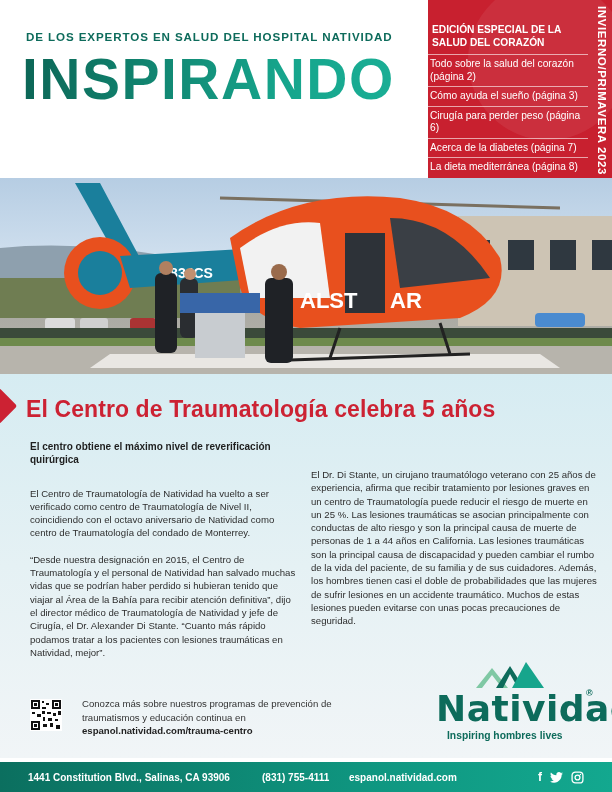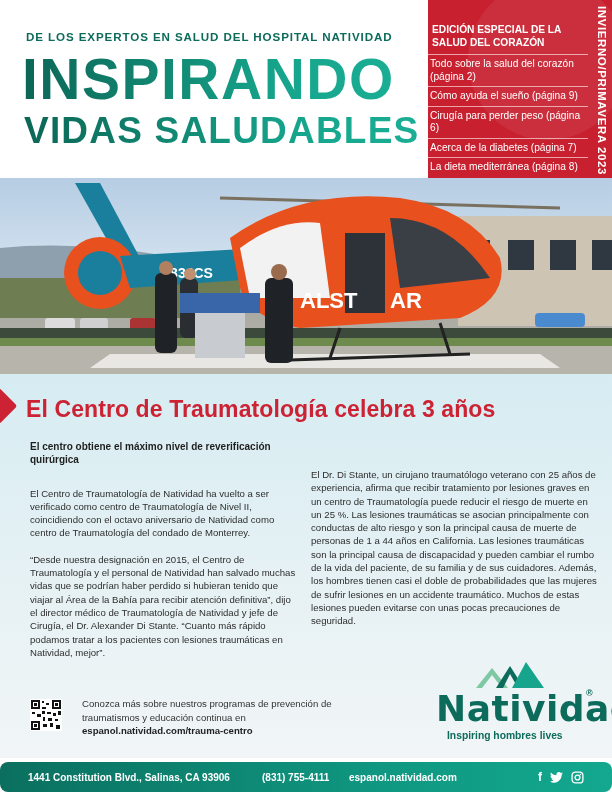--- a/index.html
+++ b/index.html
@@ -41,42 +41,41 @@
   .qr { position: absolute; left: 30px; top: 325px; width: 32px; height: 32px; background: #fff; }
   .cta { position: absolute; left: 82px; top: 323px; font-size: 9.6px; line-height: 13.5px; color: #333; width: 250px; }
   .cta .url { font-weight: bold; color: #222; }
 
   .logo { position: absolute; left: 436px; top: 288px; width: 170px; height: 80px; font-weight: bold; }
   .logo .wordmark { position: absolute; left: 0px; top: 26px; font-size: 36px; color: #0d6b5b; letter-spacing: 0.5px; white-space: nowrap; font-family: "DejaVu Sans", sans-serif; }
   .logo .reg { position: absolute; left: 150px; top: 26px; font-size: 9px; color: #0d6b5b; }
   .logo .tag { position: absolute; left: 11px; top: 68px; font-size: 10.3px; color: #0d6b5b; white-space: nowrap; }
 
   
-  .footer { position: absolute; left: 0; top: 762px; width: 612px; height: 30px; background: linear-gradient(90deg, #0b6f5f 0%, #0f9680 60%, #13a88f 100%); border-radius: 8px; }
+  .footer { position: absolute; left: 0; top: 762px; width: 612px; height: 30px; background: linear-gradient(90deg, #0b6f5f 0%, #0f9680 60%, #13a88f 100%); }
   .footer .addr { position: absolute; left: 28px; top: 10px; font-size: 10px; font-weight: bold; color: #fff; white-space: nowrap; }
   .footer .phone { position: absolute; left: 262px; top: 10px; font-size: 10px; font-weight: bold; color: #fff; white-space: nowrap; }
   .footer .web { position: absolute; left: 349px; top: 10px; font-size: 10px; font-weight: bold; color: #fff; white-space: nowrap; }
   .social { position: absolute; left: 538px; top: 8px; display: flex; gap: 8px; align-items: center; }
   .social span { color: #fff; font-size: 12px; font-weight: bold; line-height: 14px; }
 </style>
 </head>
 <body>
 
 <div class="header">
   <div class="kicker">DE LOS EXPERTOS EN SALUD DEL HOSPITAL NATIVIDAD</div>
   <div class="title1">INSPIRANDO</div>
-  <div class="title2">VIDAS SALUDABLES</div>
 </div>
 
 <div class="red-panel">
   <div class="heart"></div>
   <div class="toc">
     <div class="toc-head">EDICIÓN ESPECIAL DE LA SALUD DEL CORAZÓN</div>
     <div class="toc-item">Todo sobre la salud del corazón (página 2)</div>
-    <div class="toc-item">Cómo ayuda el sueño (página 9)</div>
+    <div class="toc-item">Cómo ayuda el sueño (página 3)</div>
     <div class="toc-item">Cirugía para perder peso (página 6)</div>
     <div class="toc-item">Acerca de la diabetes (página 7)</div>
     <div class="toc-item">La dieta mediterránea (página 8)</div>
   </div>
   <div class="season">INVIERNO/PRIMAVERA 2023</div>
 </div>
 
 <div class="photo">
   <svg width="612" height="196" viewBox="0 0 612 196">
 
@@ -126,21 +125,21 @@
     <rect x="265" y="100" width="28" height="85" fill="#1f2226" rx="6"></rect>
     <circle cx="279" cy="94" r="8" fill="#9a6b4c"></circle>
 
     <rect x="180" y="115" width="80" height="20" fill="#3866a8"></rect>
     <rect x="195" y="135" width="50" height="45" fill="#c8ccd0"></rect>
   </svg>
 </div>
 
 <div class="article">
   <div class="diamond"></div>
-  <h1 class="headline">El Centro de Traumatología celebra 3 años</h1>
+  <h1 class="headline">El Centro de Traumatología celebra 5 años</h1>
 
   <div class="col col-left">
     <div class="subhead">El centro obtiene el máximo nivel de reverificación quirúrgica</div>
     <p>El Centro de Traumatología de Natividad ha vuelto a ser verificado como centro de Traumatología de Nivel II, coincidiendo con el octavo aniversario de Natividad como centro de Traumatología del condado de Monterrey.</p>
     <p>“Desde nuestra designación en 2015, el Centro de Traumatología y el personal de Natividad han salvado muchas vidas que se podrían haber perdido si hubieran tenido que viajar al Área de la Bahía para recibir atención definitiva”, dijo el director médico de Traumatología de Natividad y jefe de Cirugía, el Dr. Alexander Di Stante. “Cuanto más rápido podamos tratar a los pacientes con lesiones traumáticas en Natividad, mejor”.</p>
   </div>
 
   <div class="col col-right">
     <p>El Dr. Di Stante, un cirujano traumatólogo veterano con 25 años de experiencia, afirma que recibir tratamiento por lesiones graves en un centro de Traumatología puede reducir el riesgo de muerte en un 25 %. Las lesiones traumáticas se asocian principalmente con conductas de alto riesgo y son la principal causa de muerte de personas de 1 a 44 años en California. Las lesiones traumáticas son la principal causa de discapacidad y pueden cambiar el rumbo de la vida del paciente, de su familia y de sus cuidadores. Además, los hombres tienen casi el doble de probabilidades que las mujeres de sufrir lesiones en un accidente traumático. Muchos de estas lesiones pueden evitarse con unas pocas precauciones de seguridad.</p>
   </div>

